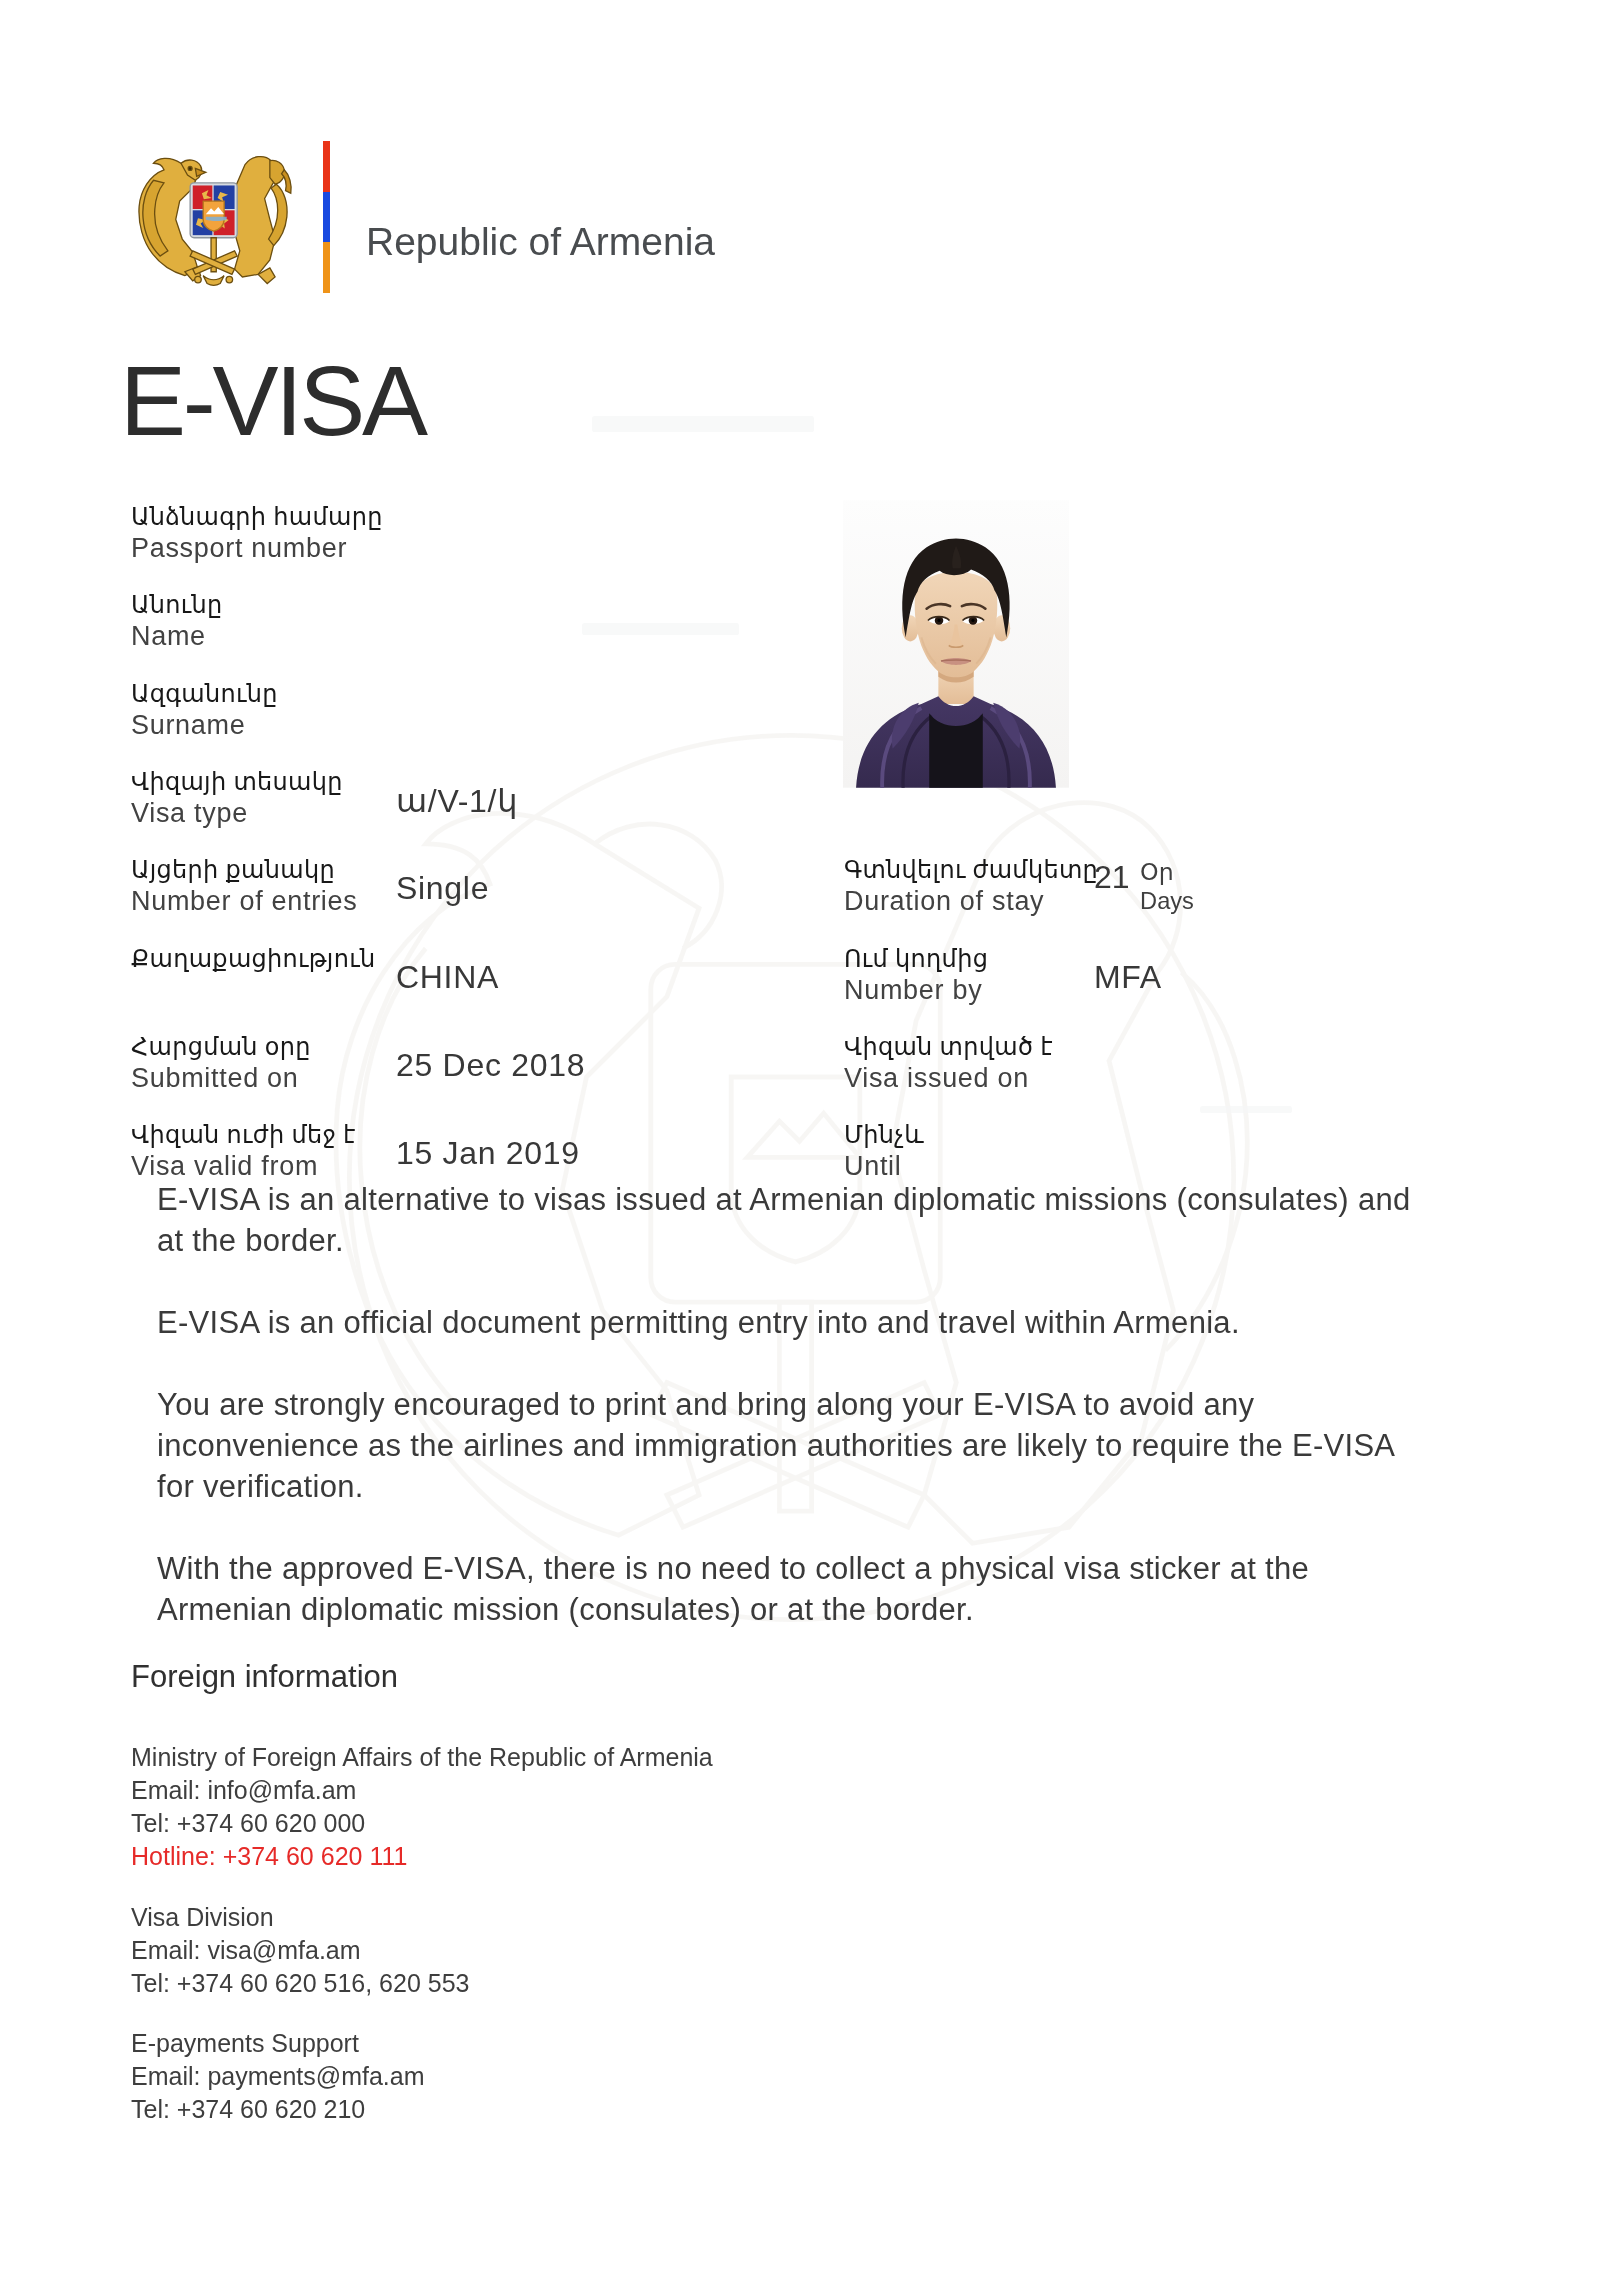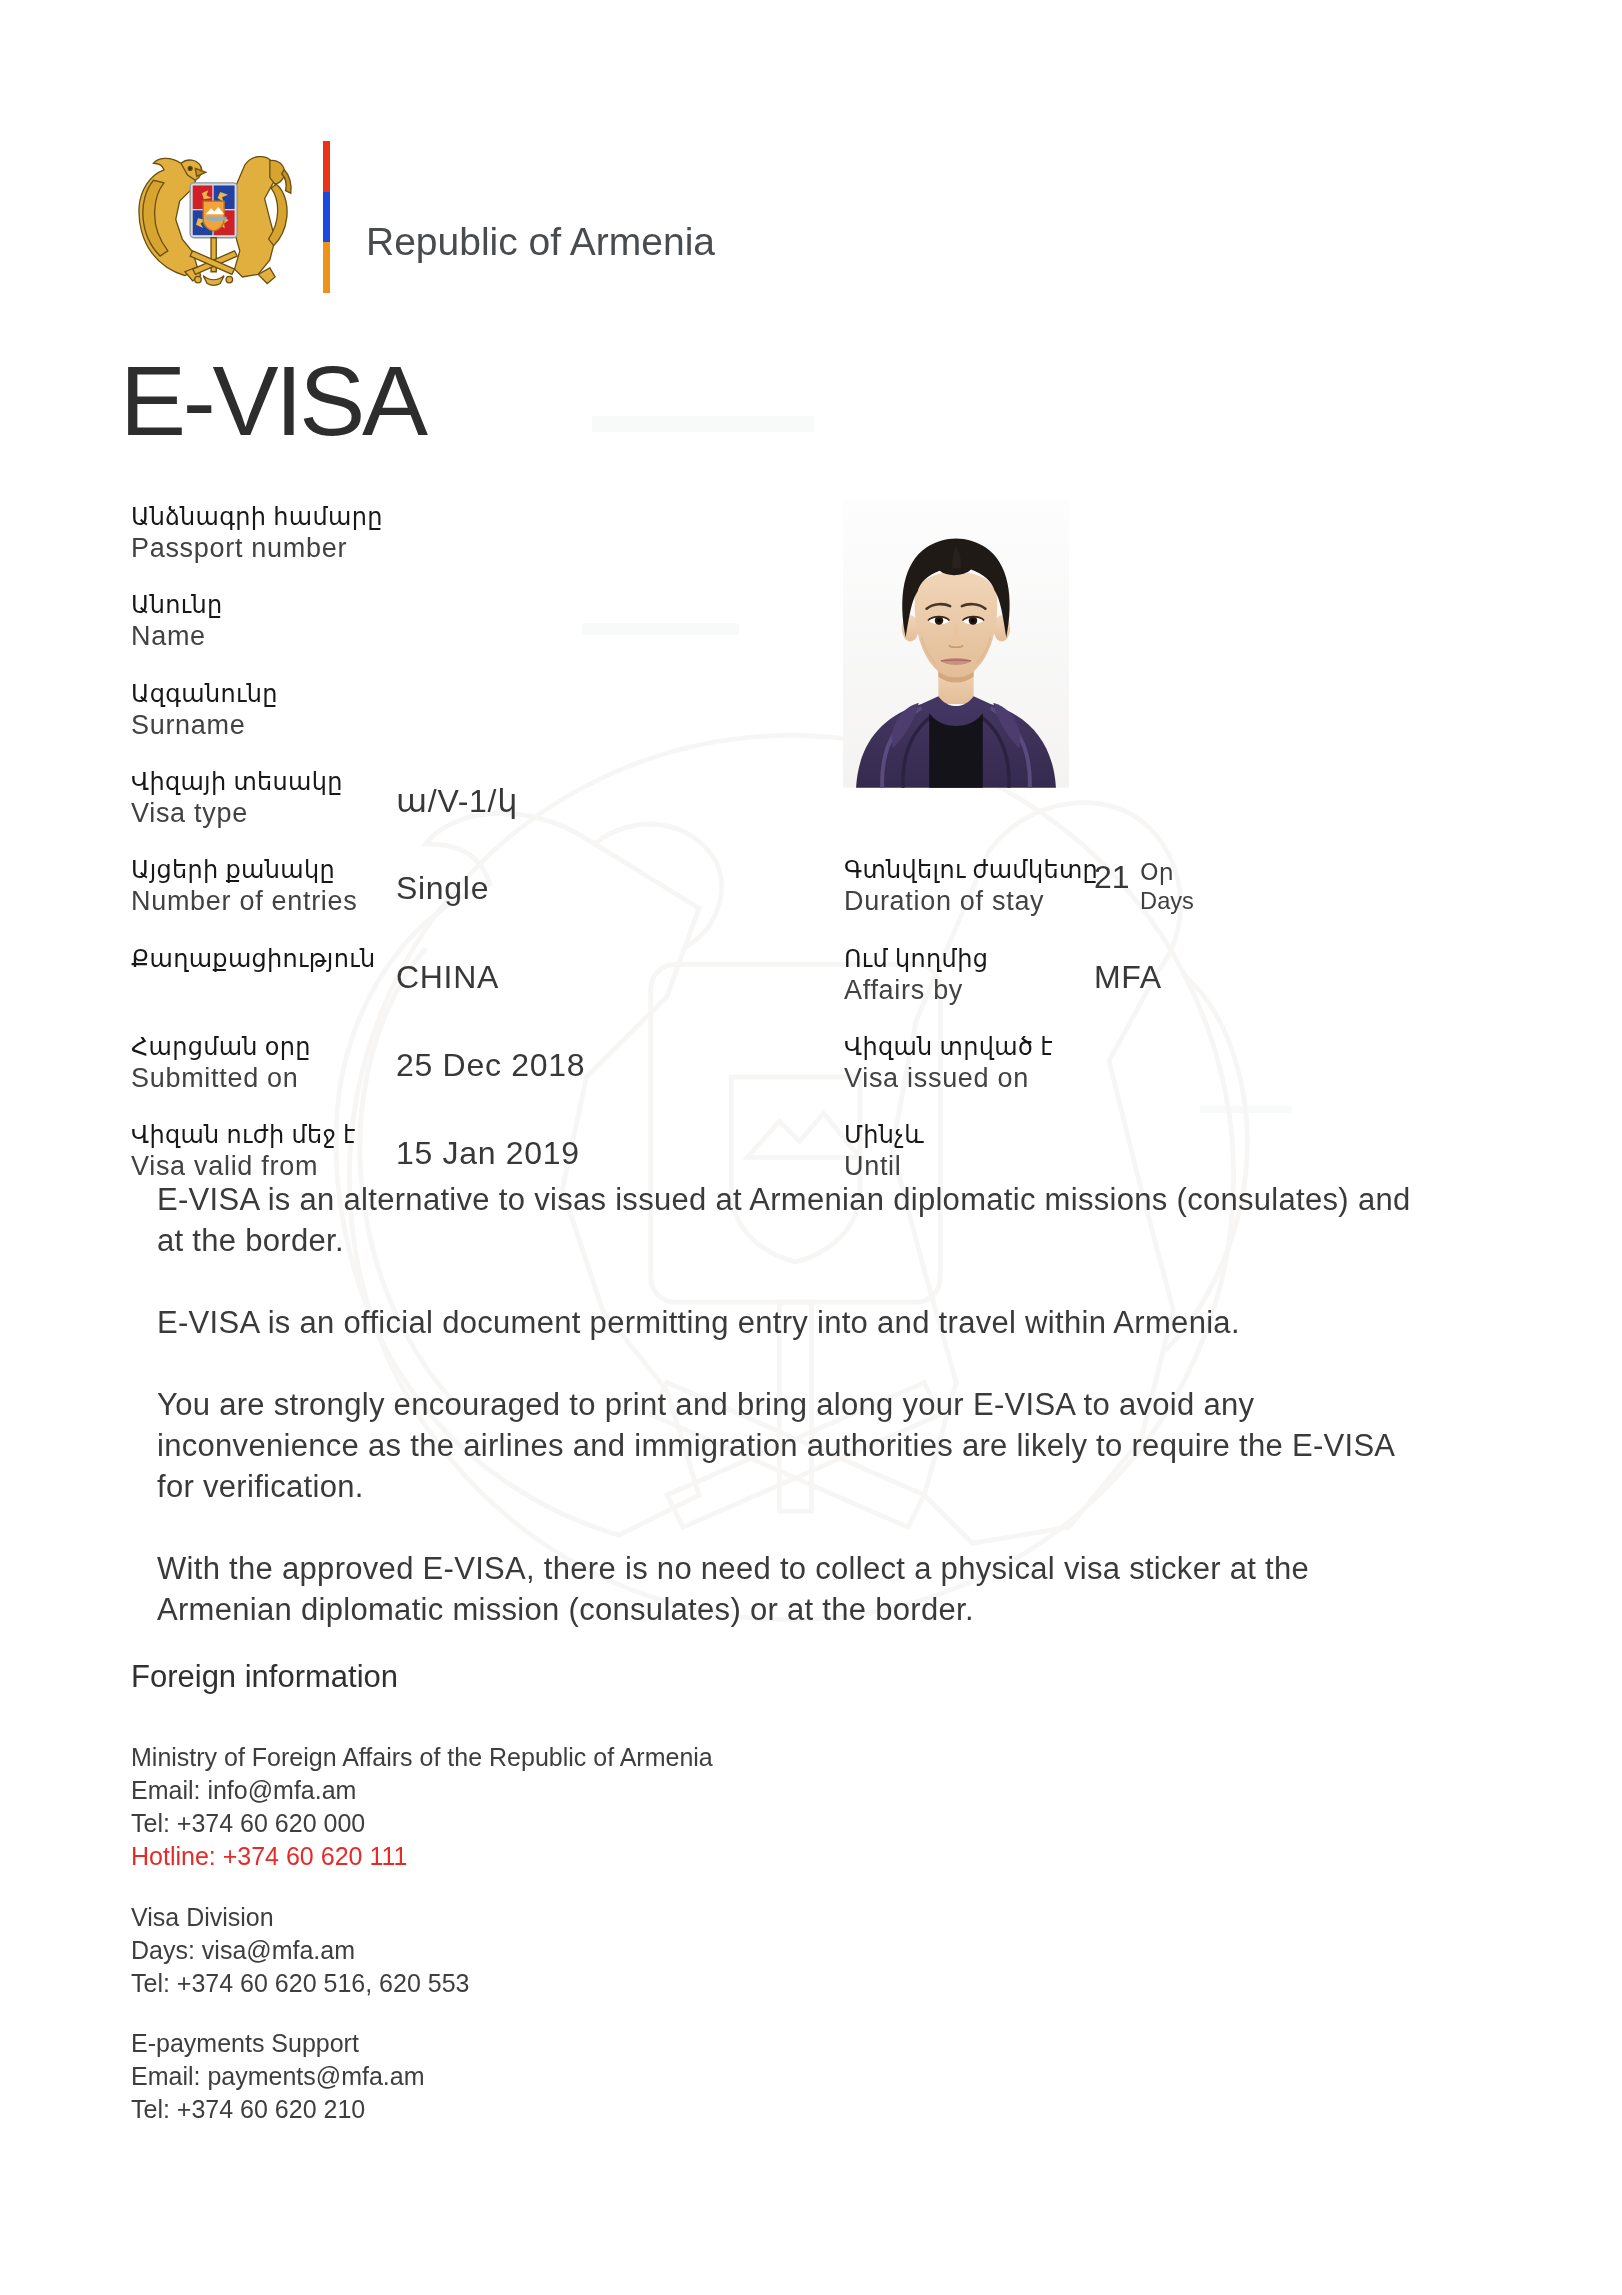--- a/index.html
+++ b/index.html
@@ -244,21 +244,21 @@
     <div class="valgroup">
       <span class="big">21</span>
       <span class="unit">
         <span>Օր</span>
         <span>Days</span>
       </span>
     </div>
   </div>
   <div class="frow right" style="top:943px;">
     <div class="hy">Ում կողմից</div>
-    <div class="en">Affairs by</div>
+    <div class="en">Number by</div>
     <div class="val">MFA</div>
   </div>
   <div class="frow right" style="top:1031px;">
     <div class="hy">Վիզան տրված է</div>
     <div class="en">Visa issued on</div>
     <div class="val"></div>
   </div>
   <div class="frow right" style="top:1119px;">
     <div class="hy">Մինչև</div>
     <div class="en">Until</div>
@@ -276,21 +276,21 @@
 
   <div id="contact">
     <div class="group">
       <div class="line">Ministry of Foreign Affairs of the Republic of Armenia</div>
       <div class="line">Email: info@mfa.am</div>
       <div class="line">Tel: +374 60 620 000</div>
       <div class="hotline" style="color: rgb(230, 42, 40);">Hotline: +374 60 620 111</div>
     </div>
     <div class="group">
       <div class="line">Visa Division</div>
-      <div class="line">Days: visa@mfa.am</div>
+      <div class="line">Email: visa@mfa.am</div>
       <div class="line">Tel: +374 60 620 516, 620 553</div>
     </div>
     <div class="group">
       <div class="line">E-payments Support</div>
       <div class="line">Email: payments@mfa.am</div>
       <div class="line">Tel: +374 60 620 210</div>
     </div>
   </div>
 
 </div>

